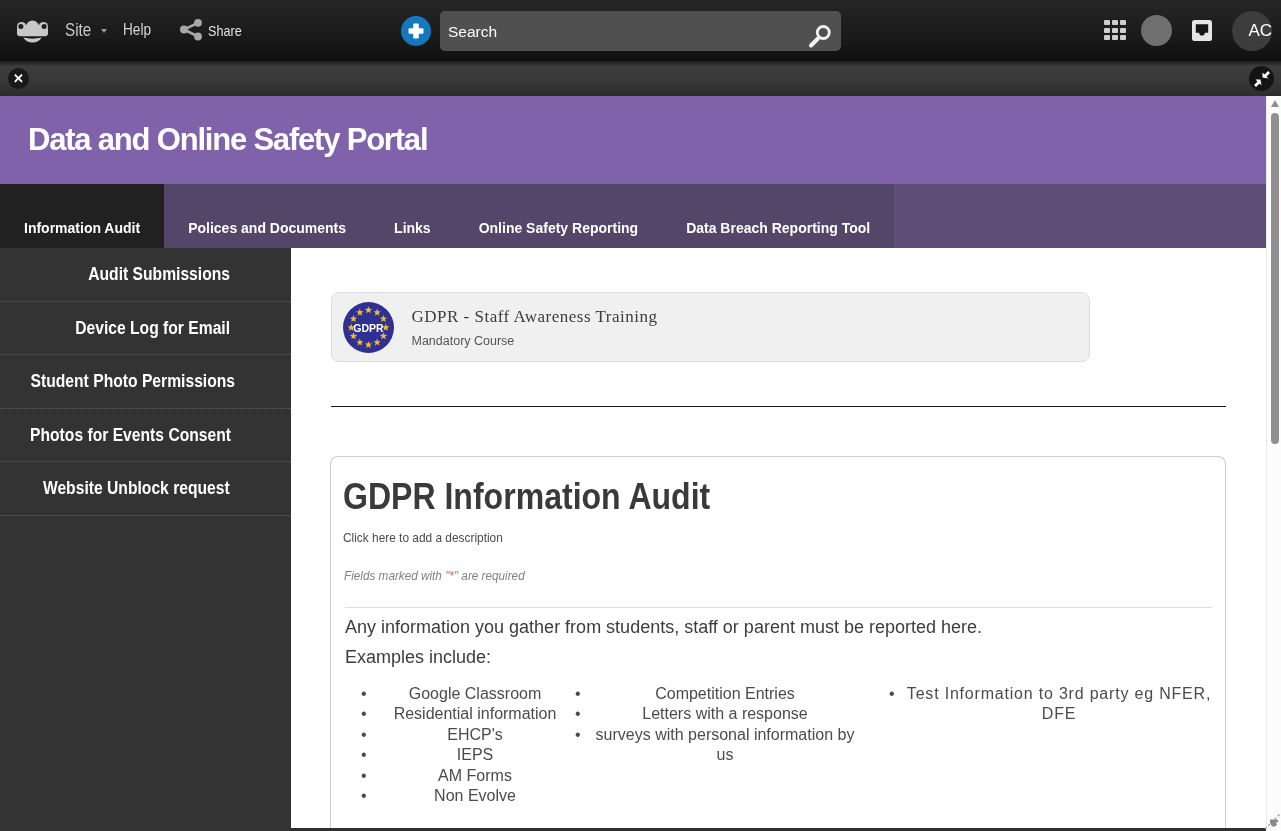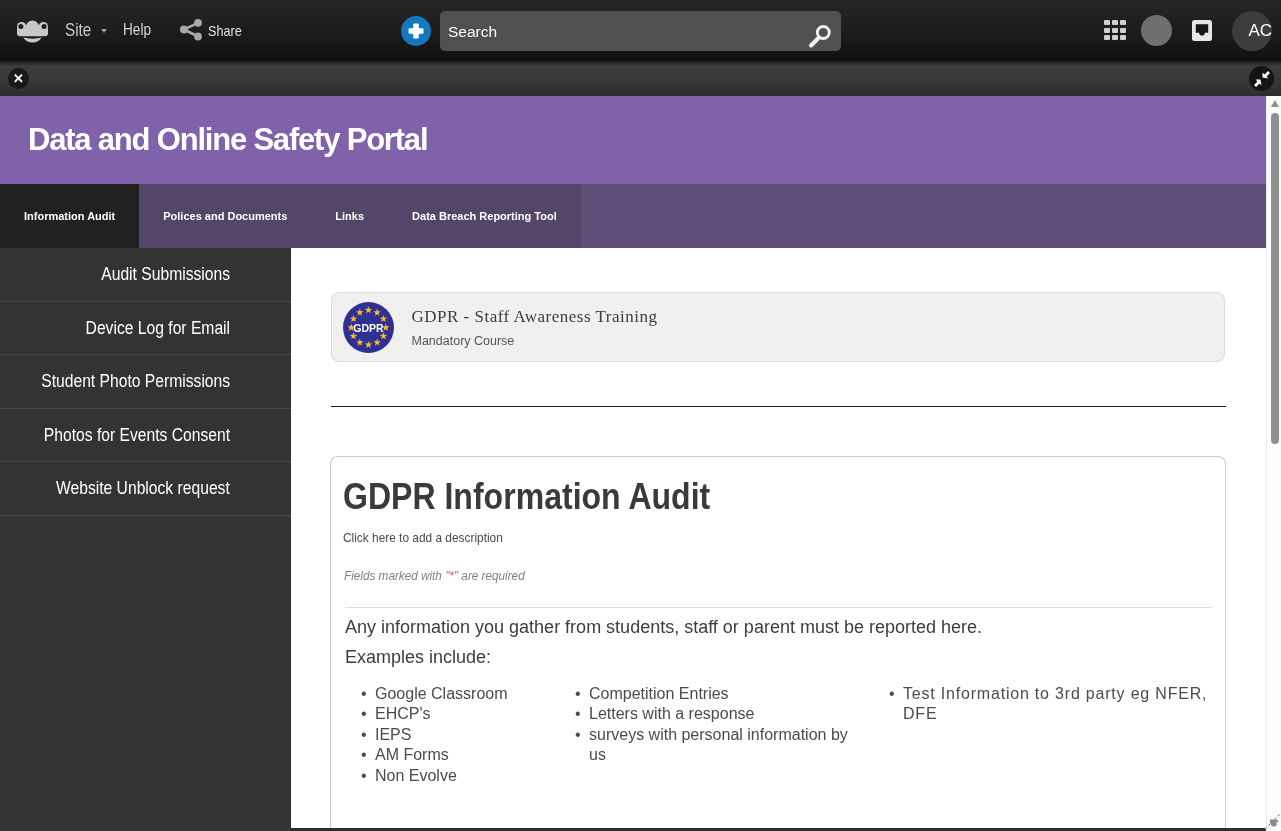--- a/index.html
+++ b/index.html
@@ -36,43 +36,43 @@
     color:#fff; font-size:13px; font-weight:bold; text-align:center; line-height:21px; }
   #collapsebtn { position:absolute; left:1249px; top:5px; width:25px; height:25px; border-radius:50%; background:#141414; }
 
   
   #purple { position:absolute; left:0; top:96px; width:1266px; height:88px; background:#8062ab; }
   #purple h1 { position:absolute; left:28px; top:28px; color:#fff; font-size:31px; font-weight:bold;
     letter-spacing:-1.2px; line-height:1; }
 
   
   #nav { position:absolute; left:0; top:184px; width:1266px; height:64px; background:#5e4e78; }
-  #nav .tab { float:left; height:64px; line-height:64px; padding:0 24px; background:#544669;
-    color:#fff; font-size:11px; font-weight:bold; }
+  #nav .tab { float:left; height:64px; line-height:64px; padding:12px 24px; background:#544669;
+    color:#fff; font-size:14px; font-weight:bold; }
   #nav .tab.active { background:#212121; }
 
   
   #sidebar { position:absolute; left:0; top:248px; width:291px; height:583px; background:#333333; }
   #sidebar .item { height:53.5px; line-height:53.5px; text-align:right; padding-right:61px;
-    color:#fff; font-size:18px; font-weight:normal; border-bottom:1px dotted rgba(255,255,255,0.22); }
+    color:#fff; font-size:18px; font-weight:bold; border-bottom:1px dotted rgba(255,255,255,0.22); }
   #sidebar .item span { display:inline-block; transform:scaleX(0.87); transform-origin:100% 50%; white-space:nowrap; }
 
   
   #content { position:absolute; left:291px; top:248px; width:975px; height:583px; background:#fff; }
 
-  #coursecard { position:absolute; left:40px; top:44px; width:894px; height:70px; background:#f0f0f0;
+  #coursecard { position:absolute; left:40px; top:44px; width:759px; height:70px; background:#f0f0f0;
     border:1px solid #dcdcdc; border-radius:8px; }
   #gdprlogo { position:absolute; left:11px; top:9px; }
   #coursetitle { position:absolute; left:79.5px; top:15px; color:#3c3c3c; font-size:17px; letter-spacing:0.5px; line-height:1;font-family:Liberation Serif, serif; }
   #coursesub { position:absolute; left:79.5px; top:41.5px; color:#555; font-size:12.5px; line-height:1.1; }
 
   #divider { position:absolute; left:40px; top:158px; width:895px; height:0; border-top:1.8px solid #1c1c1c; }
 
   #bigcard { position:absolute; left:39px; top:207.5px; width:896px; height:376px; background:#fff;
-    border:1px solid #cccccc; border-bottom:none; border-radius:8px 8px 0 0; }
+    border:1px solid #cccccc; border-bottom:none; border-radius:8px 8px 0 0;text-align:center; }
   #bottombar { position:absolute; left:0; top:580px; width:975px; height:3px; background:#2e2e2e; }
   #bigcard h2 { position:absolute; left:12px; top:22.5px; color:#3a3a3a; font-size:36px; font-weight:bold; line-height:1; transform:scaleX(0.89); transform-origin:0 0; white-space:nowrap; }
   .desc { position:absolute; left:12px; top:74px; color:#4a4a4a; font-size:13.5px; line-height:1.05; transform:scaleX(0.88); transform-origin:0 0; white-space:nowrap; }
   .note { position:absolute; left:12.5px; top:112.5px; color:#828282; font-size:13.5px; font-style:italic; line-height:1.05; transform:scaleX(0.87); transform-origin:0 0; white-space:nowrap; }
   .note .req { color:#d9534f; }
   #cardhr { position:absolute; left:14px; top:150px; width:867px; border-top:1px solid #ddd; }
   .para1 { position:absolute; left:14px; top:161.5px; color:#3d3d3d; font-size:18px; line-height:1.1; }
   .para2 { position:absolute; left:14px; top:191px; color:#3d3d3d; font-size:18px; line-height:1.1; }
   ul.col { position:absolute; list-style:none; color:#4b4b4b; font-size:16px; line-height:20.5px; }
   ul.col li { position:relative; padding-left:30px; }
@@ -156,20 +156,21 @@
   </div>
 
   <div id="purple">
       <h1>Data and Online Safety Portal</h1>
     </div>
 
   <div id="nav">
     <div class="tab active">Information Audit</div>
     <div class="tab">Polices and Documents</div>
     <div class="tab">Links</div>
+    <div class="tab">Online Safety Reporting</div>
     <div class="tab">Data Breach Reporting Tool</div>
   </div>
 
   <div id="sidebar">
     <div class="item"><span>Audit Submissions</span></div>
     <div class="item"><span>Device Log for Email</span></div>
     <div class="item"><span>Student Photo Permissions</span></div>
     <div class="item"><span>Photos for Events Consent</span></div>
     <div class="item"><span>Website Unblock request</span></div>
   </div>
@@ -202,20 +203,21 @@
 
     <div id="bigcard">
       <h2>GDPR Information Audit</h2>
       <div class="desc">Click here to add a description</div>
       <div class="note">Fields marked with "<span class="req">*</span>" are required</div>
       <div id="cardhr"></div>
       <div class="para1">Any information you gather from students, staff or parent must be reported here.</div>
       <div class="para2">Examples include:</div>
       <ul class="col" id="ul1">
         <li>Google Classroom</li>
+        <li>Residential information</li>
         <li>EHCP's</li>
         <li>IEPS</li>
         <li>AM Forms</li>
         <li>Non Evolve</li>
       </ul>
       <ul class="col" id="ul2">
         <li>Competition Entries</li>
         <li>Letters with a response</li>
         <li>surveys with personal information by us</li>
       </ul>

